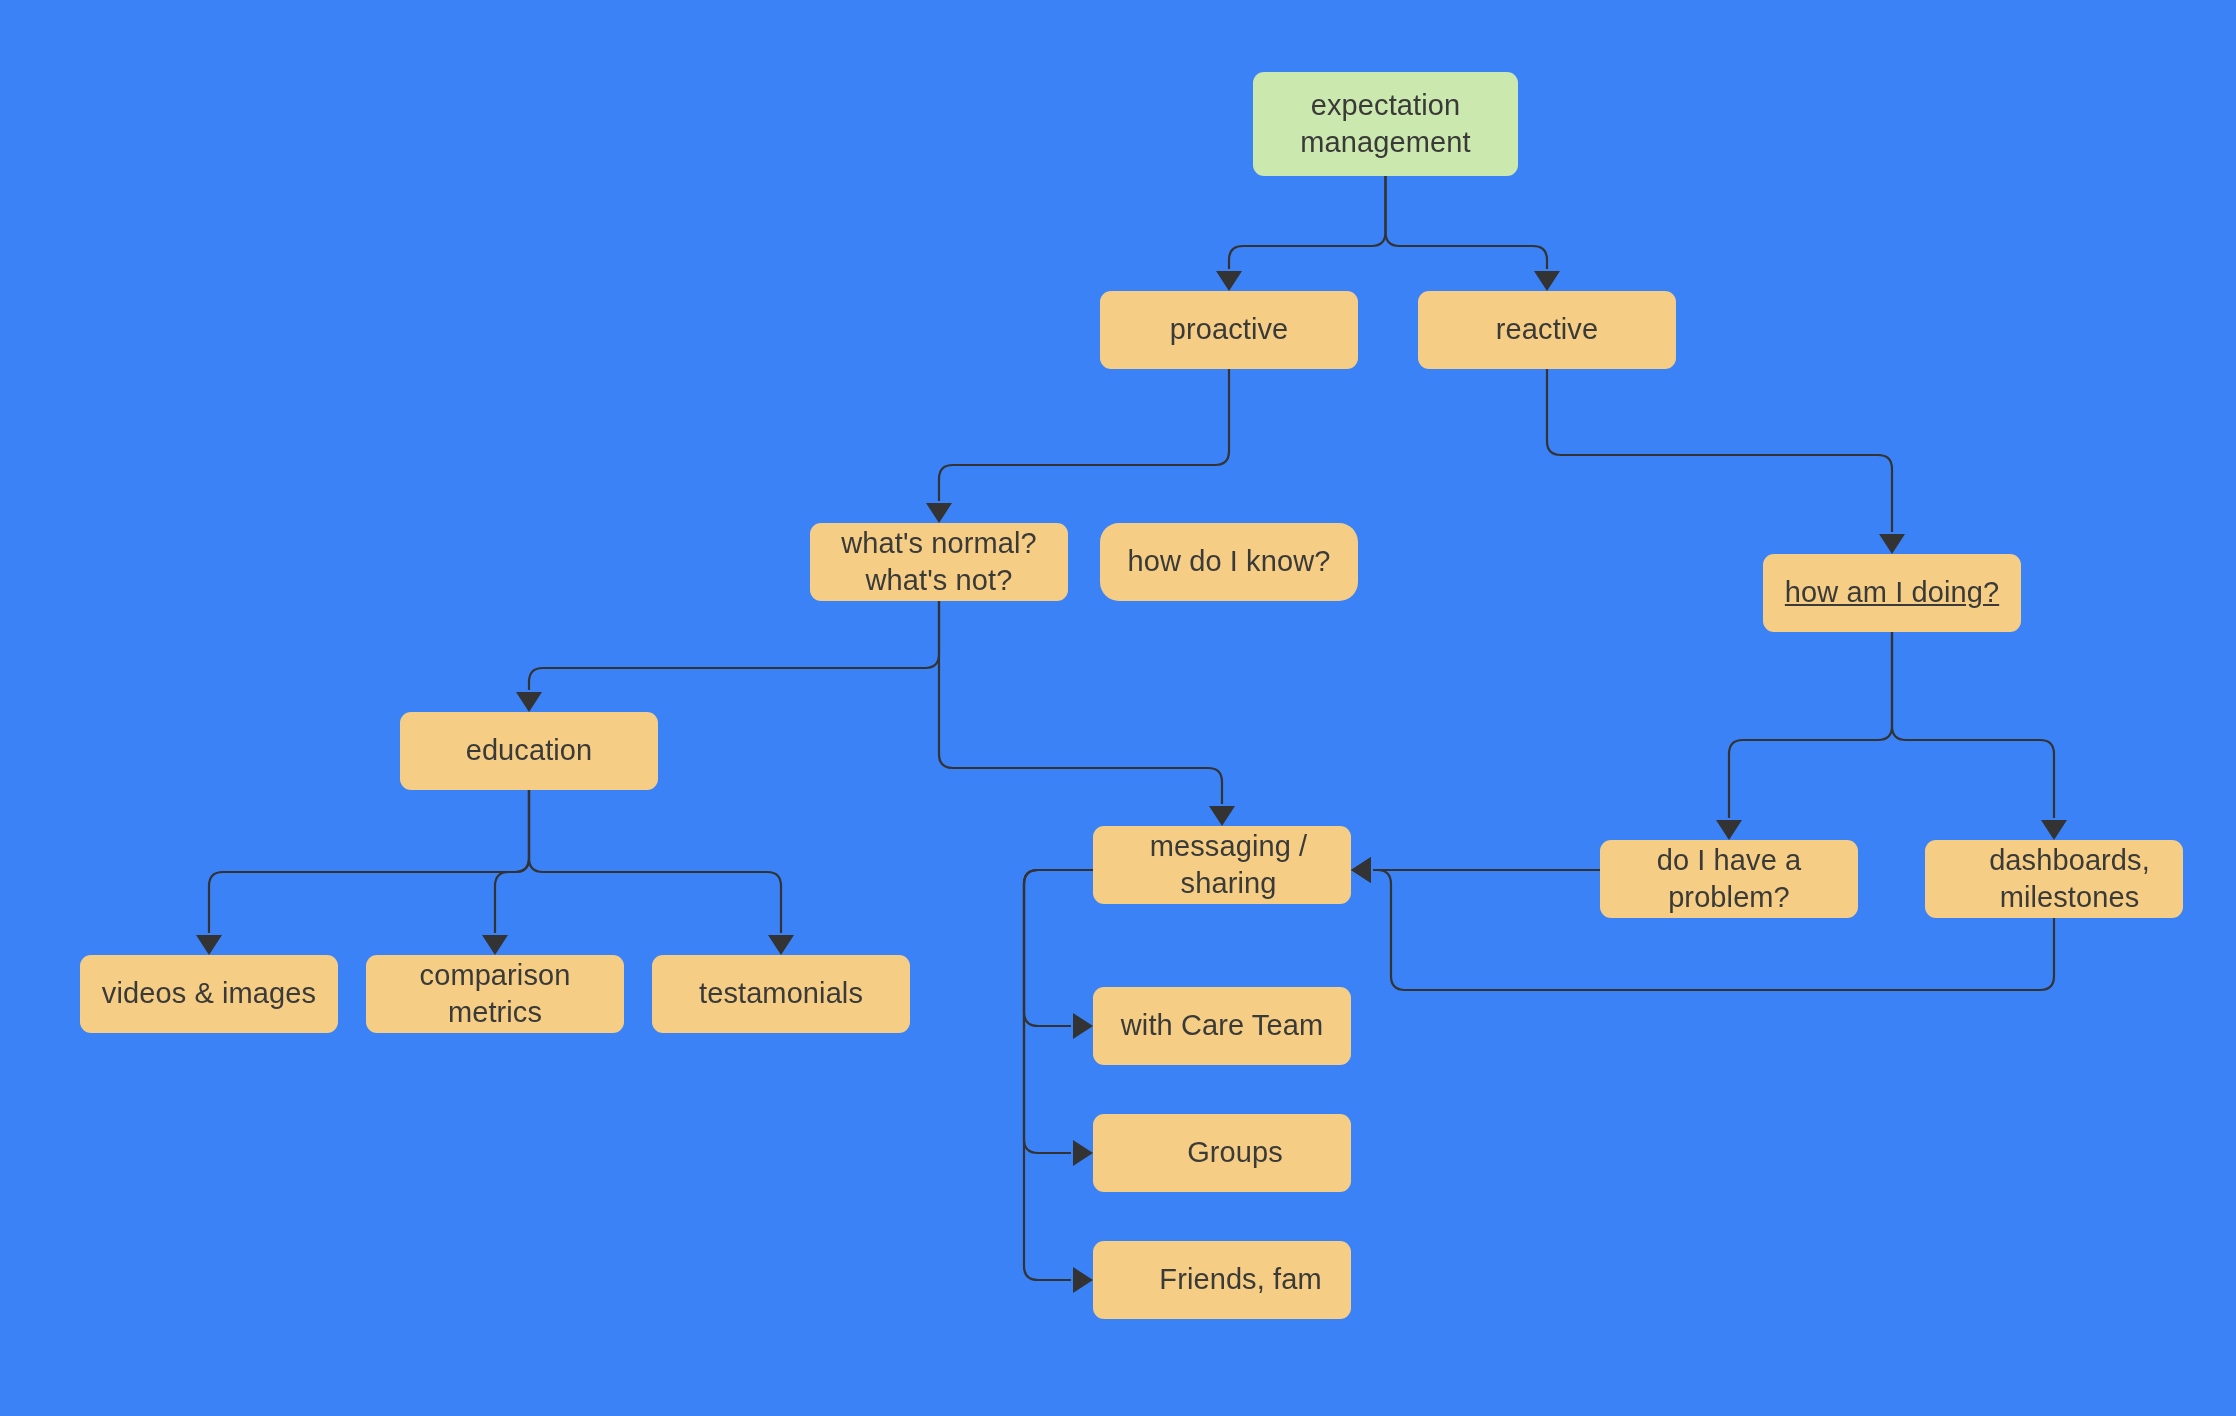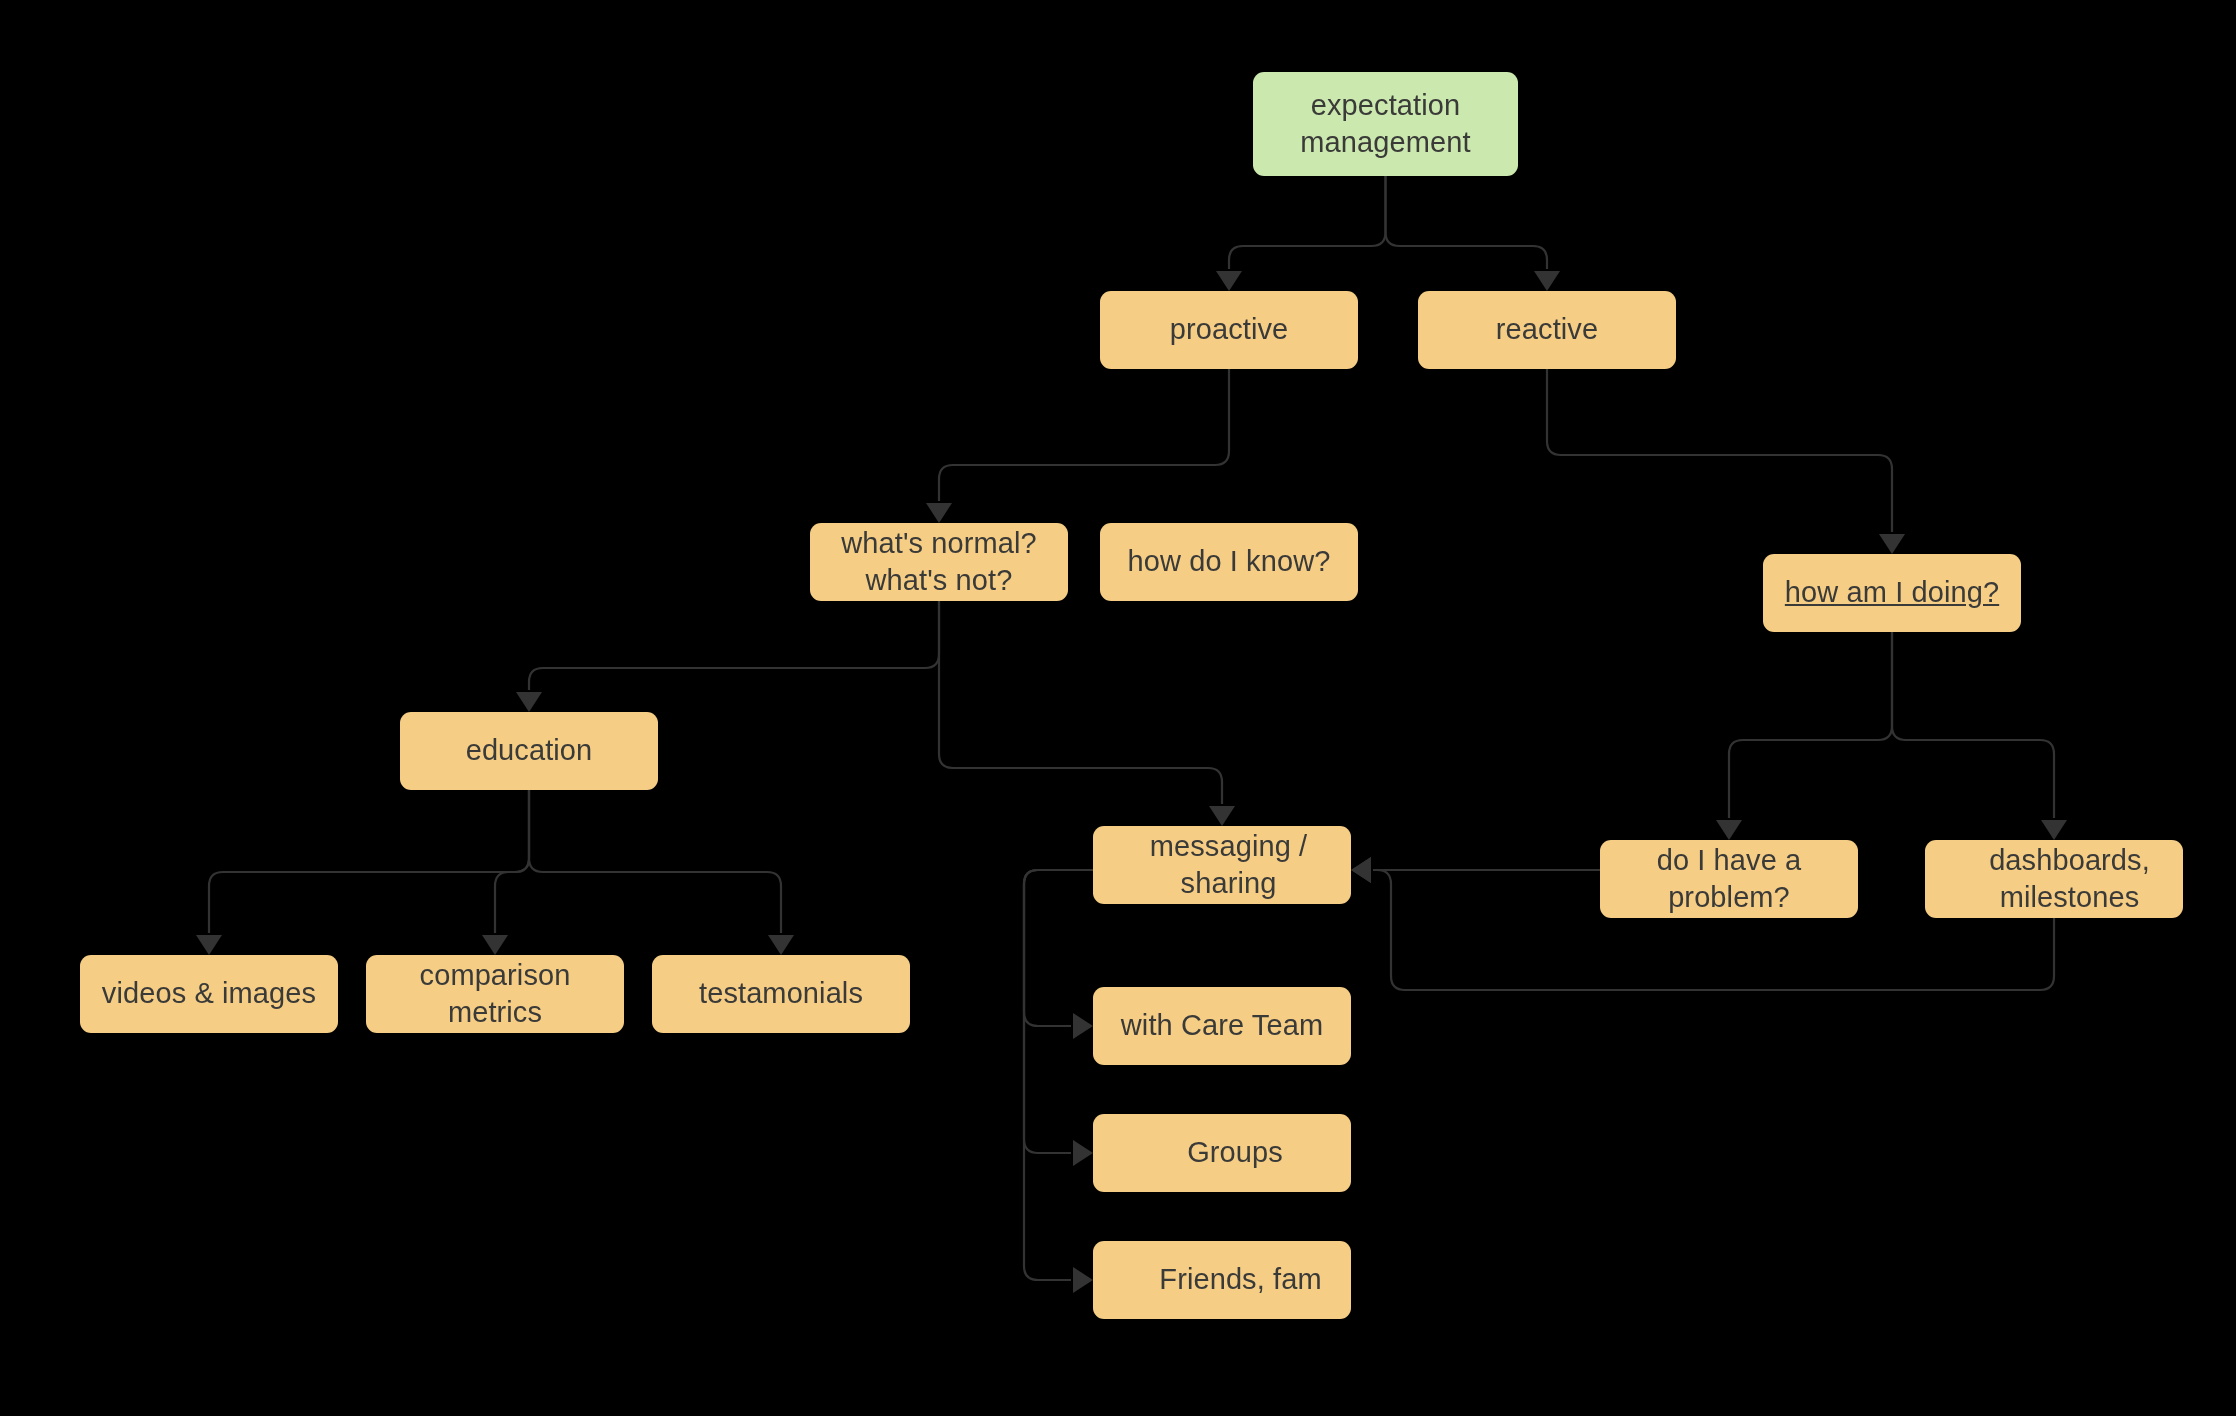--- a/index.html
+++ b/index.html
@@ -10,21 +10,21 @@
   body {
     width: 2236px;
     height: 1416px;
     font-family: "Liberation Sans", sans-serif;
     overflow: hidden;
   }
   #diagram-canvas {
     position: relative;
     width: 2236px;
     height: 1416px;
-    background: #000000;
+    background: #3b82f6;
   }
   svg.edge-layer {
     position: absolute;
     left: 0;
     top: 0;
     width: 2236px;
     height: 1416px;
   }
   .edge-path {
     fill: none;
@@ -99,21 +99,21 @@
       <path d="M 1093 870 L 1038 870 Q 1024 870 1024 884 L 1024 1266 Q 1024 1280 1038 1280 L 1071 1280" class="edge-path"></path>
       <polygon points="1073,1267 1073,1293 1093,1280" class="arrow-head"></polygon>
     </svg>
   <div id="node-layer">
       <div class="node node-root" style="left: 1253px; top: 72px; width: 265px; height: 104px;">expectation
 management</div>
       <div class="node node-branch" style="left: 1100px; top: 291px; width: 258px; height: 78px;">proactive</div>
       <div class="node node-branch" style="left: 1418px; top: 291px; width: 258px; height: 78px;">reactive</div>
       <div class="node node-branch" style="left: 810px; top: 523px; width: 258px; height: 78px;">what's normal?
 what's not?</div>
-      <div class="node node-branch" style="left: 1100px; top: 523px; width: 258px; height: 78px;">how do I know?</div>
+      <div class="node node-branch" style="left: 1100px; top: 523px; width: 258px; height: 78px; border-radius: 19px;">how do I know?</div>
       <div class="node node-branch" style="left: 1763px; top: 554px; width: 258px; height: 78px; text-decoration: underline;">how am I doing?</div>
       <div class="node node-branch" style="left: 400px; top: 712px; width: 258px; height: 78px;">education</div>
       <div class="node node-branch" style="left: 1093px; top: 826px; width: 258px; height: 78px; padding-left: 23px;">messaging /
 sharing</div>
       <div class="node node-branch" style="left: 1600px; top: 840px; width: 258px; height: 78px;">do I have a
 problem?</div>
       <div class="node node-branch" style="left: 1925px; top: 840px; width: 258px; height: 78px; padding-left: 41px;">dashboards,
 milestones</div>
       <div class="node node-branch" style="left: 80px; top: 955px; width: 258px; height: 78px; text-align: center;">videos &amp; images</div>
       <div class="node node-branch" style="left: 366px; top: 955px; width: 258px; height: 78px;">comparison

